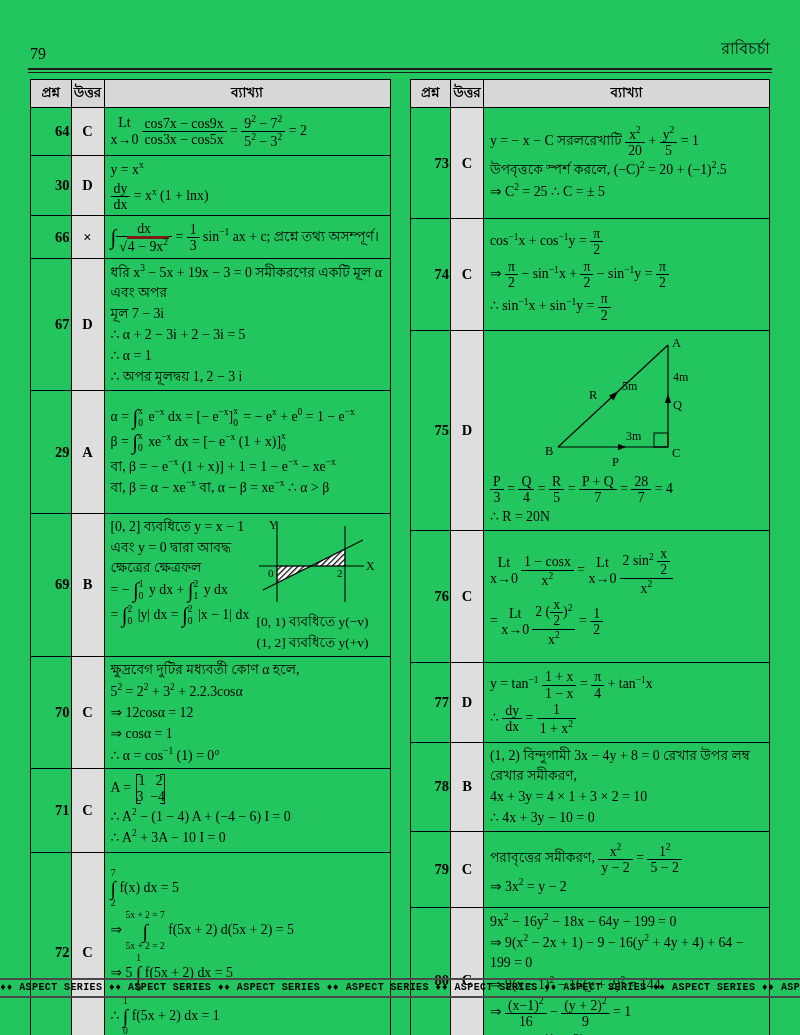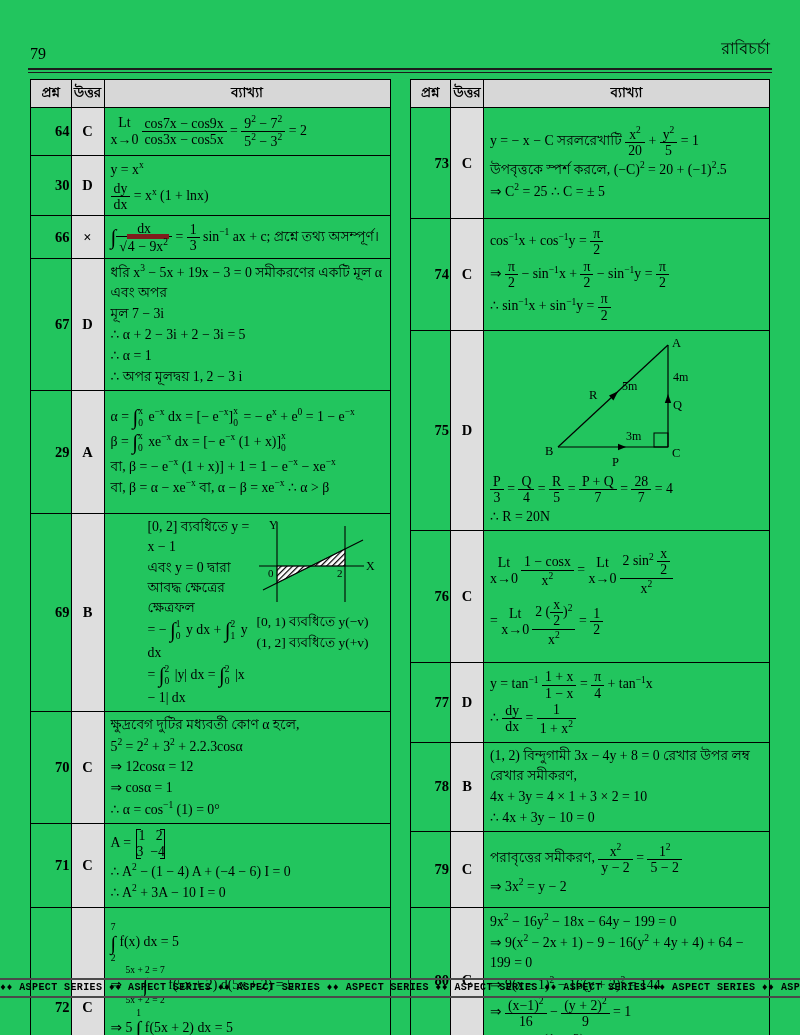--- a/index.html
+++ b/index.html
@@ -33,30 +33,30 @@
   .lt{display:inline-block;vertical-align:middle;text-align:center;font-size:14px;
       line-height:1.15;margin-right:3px;}
   .lt span{display:block;}
   .ig{font-size:21px;vertical-align:middle;line-height:1;}
   .il{display:inline-block;vertical-align:middle;font-size:9.5px;line-height:1.25;
       text-align:left;margin-right:2px;}
   .il span{display:block;}
   .ib{display:inline-block;text-align:center;vertical-align:middle;line-height:1;}
   .ib .ia,.ib .ic{display:block;font-size:9.5px;line-height:1.2;}
   .ib .is{display:block;font-size:20px;line-height:0.95;}
-  .sq{border-top:5px solid #7f1d1d;padding:0 1px;}
+  .sq{border-top:3px solid #7f1d1d;padding:0 1px;}
   .mat{display:inline-block;position:relative;padding:0 0;margin:0 2px;
        vertical-align:middle;line-height:1.15;text-align:center;}
   .mat::before{content:'';position:absolute;left:0;top:1px;bottom:1px;width:4px;
        border:1.3px solid #000;border-right:none;}
   .mat::after{content:'';position:absolute;right:0;top:1px;bottom:1px;width:4px;
        border:1.3px solid #000;border-left:none;}
   .mat .mr{display:block;}
   
-  .cellflex{display:flex;justify-content:space-between;align-items:flex-start;gap:2px;margin-left:37px;}
+  .cellflex{display:flex;justify-content:space-between;align-items:flex-start;gap:2px;}
   .figcol{flex:0 0 130px;font-size:13.5px;line-height:1.55;}
   .figcap{white-space:nowrap;}
   .figtop{display:block;margin-left:52px;}
   svg text{font-family:"Liberation Serif",serif;}
   
   .footer{position:absolute;left:0;right:0;top:978px;border-top:2px solid #4a4a4a;
           border-bottom:2px solid #4a4a4a;padding:2px 0 3px 0;text-align:center;
           font-family:"Liberation Mono",monospace;font-size:10px;font-weight:bold;
           letter-spacing:0.4px;white-space:nowrap;overflow:hidden;}
 </style>

